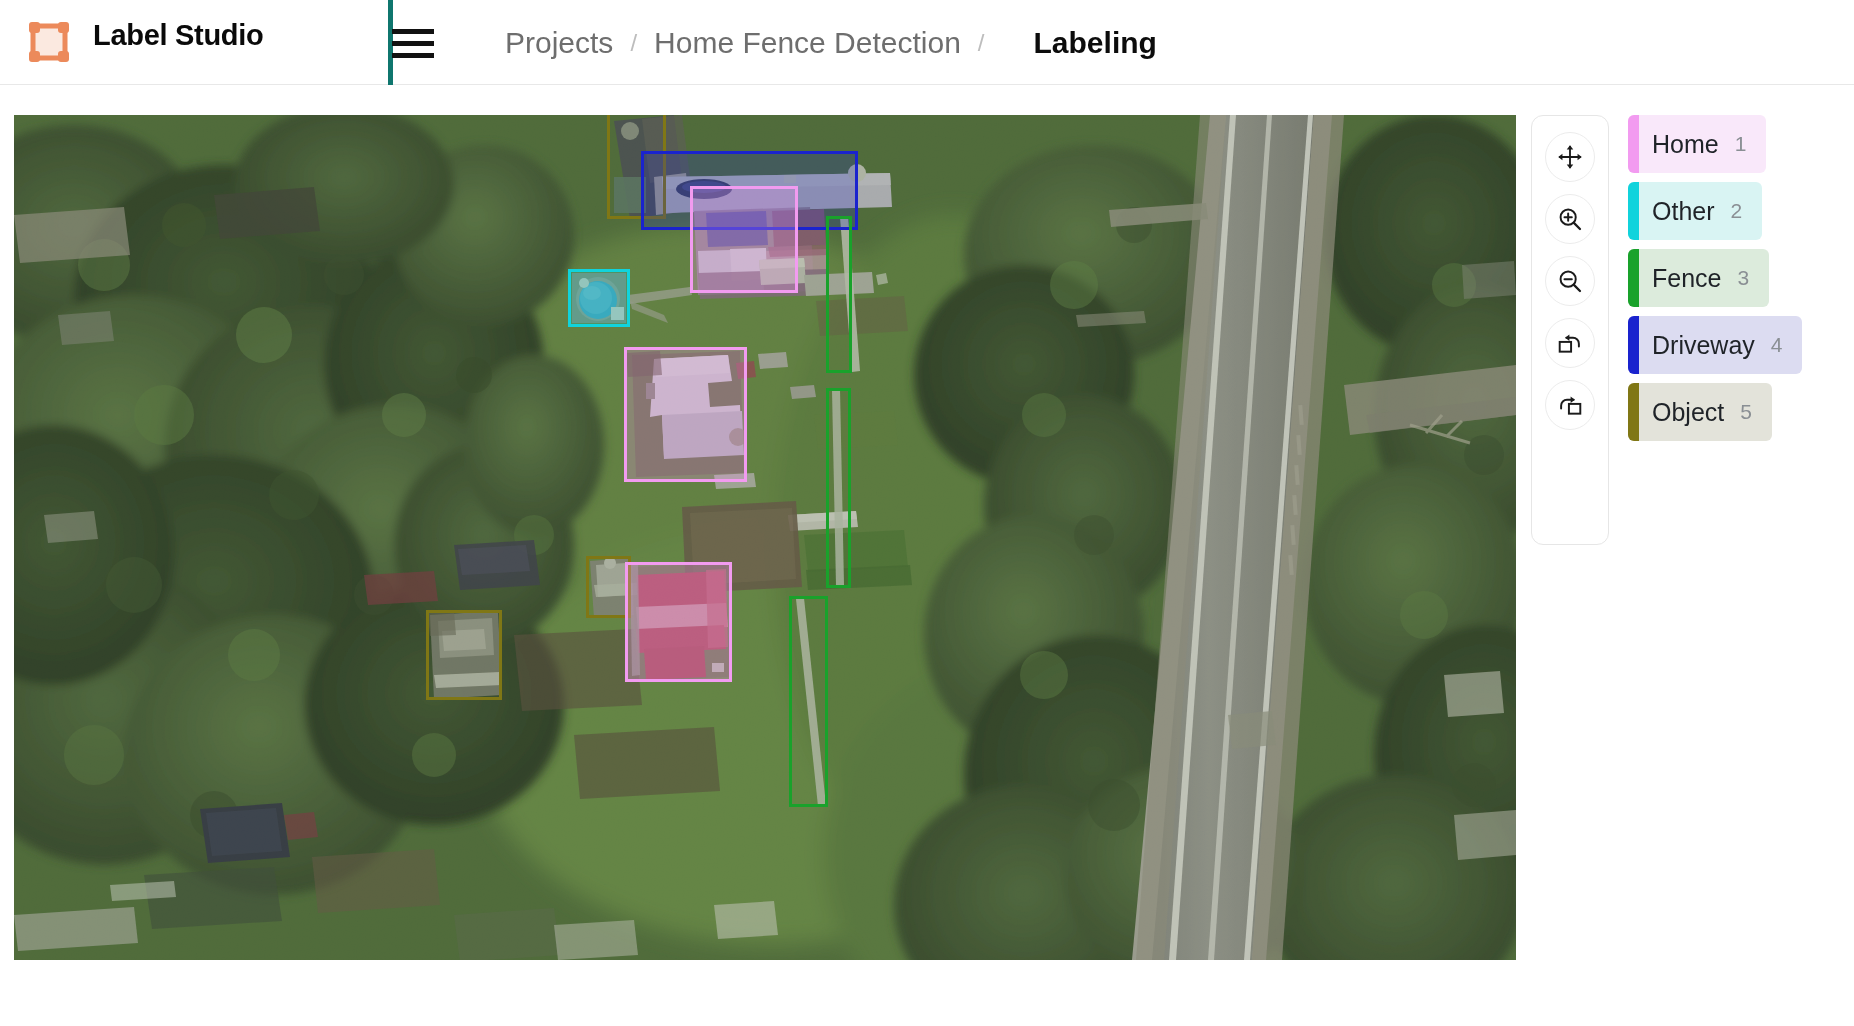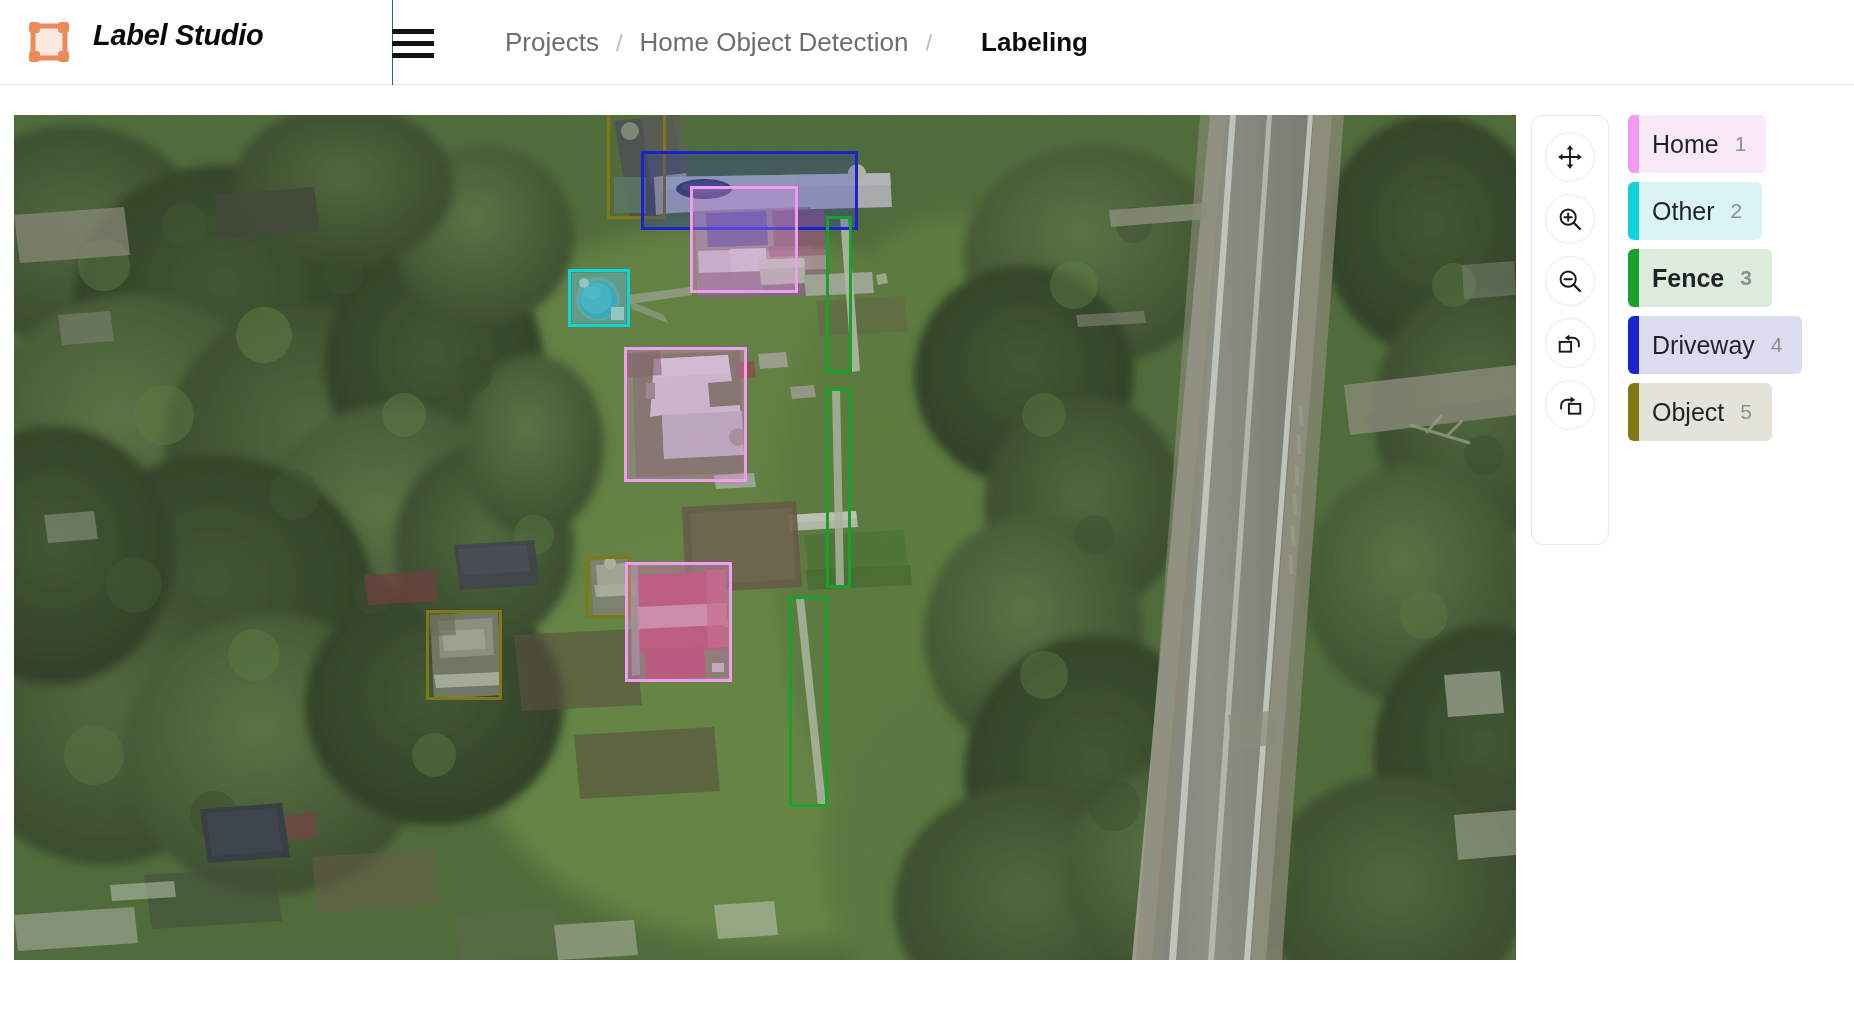--- a/index.html
+++ b/index.html
@@ -14,23 +14,22 @@
   #header {
     position: absolute; left: 0; top: 0;
     width: 1854px; height: 85px;
     background: #ffffff;
     border-bottom: 1px solid #e8e8e8;
     display: flex; align-items: center;
   }
   #brand-zone {
     width: 393px; height: 85px;
     display: flex; align-items: center;
-    border-right: 1px solid #0f766e;
+    border-right: 5px solid #0f766e;
     position: relative;
-    font-style: italic;
   }
   #logo-mark {
     position: absolute; left: 28px; top: 21px;
     width: 42px; height: 42px;
   }
   #brand-name {
     position: absolute; left: 93px; top: 19px;
     font-size: 29px; font-weight: 700; color: #0a0a0a;
     letter-spacing: -0.3px;
   }
@@ -41,21 +40,21 @@
     justify-content: center; gap: 7px;
     cursor: pointer;
   }
   #burger span { display: block; width: 42px; height: 5px; background: #111; }
 
   #breadcrumb {
     position: absolute; left: 505px; top: 0; height: 85px;
     display: flex; align-items: center; gap: 0;
   }
   .crumb {
-    font-size: 26px; color: #6e6e6e; letter-spacing: 0px;
+    font-size: 30px; color: #6e6e6e; letter-spacing: 0px;
     text-decoration: none; cursor: pointer; white-space: nowrap;
   }
   .crumb.active { color: #0c0c0c; font-weight: 600; cursor: default; margin-left: 32px; }
   .crumb-sep {
     font-size: 24px; color: #bdbdbd; padding: 0 17px; user-select: none;
   }
 
   
   #workspace {
     position: absolute; left: 0; top: 86px;
@@ -140,21 +139,21 @@
 
   <div id="burger">
     <span></span>
     <span></span>
     <span></span>
   </div>
 
   <nav id="breadcrumb">
     <a class="crumb">Projects</a>
     <span class="crumb-sep">/</span>
-    <a class="crumb">Home Object Detection</a>
+    <a class="crumb">Home Fence Detection</a>
     <span class="crumb-sep">/</span>
     <span class="crumb active">Labeling</span>
   </nav>
 </div>
 
 <div id="workspace">
 
   <div id="canvas-wrap">
 
     <svg id="photo" viewBox="0 0 1502 845" preserveAspectRatio="none">
@@ -512,21 +511,21 @@
       <span class="chip-text">Home</span>
       <span class="chip-hotkey">1</span>
     </div>
 
     <div class="label-chip" style="background: rgb(217, 244, 243);">
       <span class="chip-bar" style="background: rgb(17, 211, 220);"></span>
       <span class="chip-text">Other</span>
       <span class="chip-hotkey">2</span>
     </div>
 
-    <div class="label-chip" style="background: rgb(220, 235, 220); font-weight: bold;">
+    <div class="label-chip" style="background: rgb(220, 235, 220);">
       <span class="chip-bar" style="background: rgb(25, 162, 43);"></span>
       <span class="chip-text">Fence</span>
       <span class="chip-hotkey">3</span>
     </div>
 
     <div class="label-chip" style="background: rgb(220, 220, 241);">
       <span class="chip-bar" style="background: rgb(26, 35, 206);"></span>
       <span class="chip-text">Driveway</span>
       <span class="chip-hotkey">4</span>
     </div>

